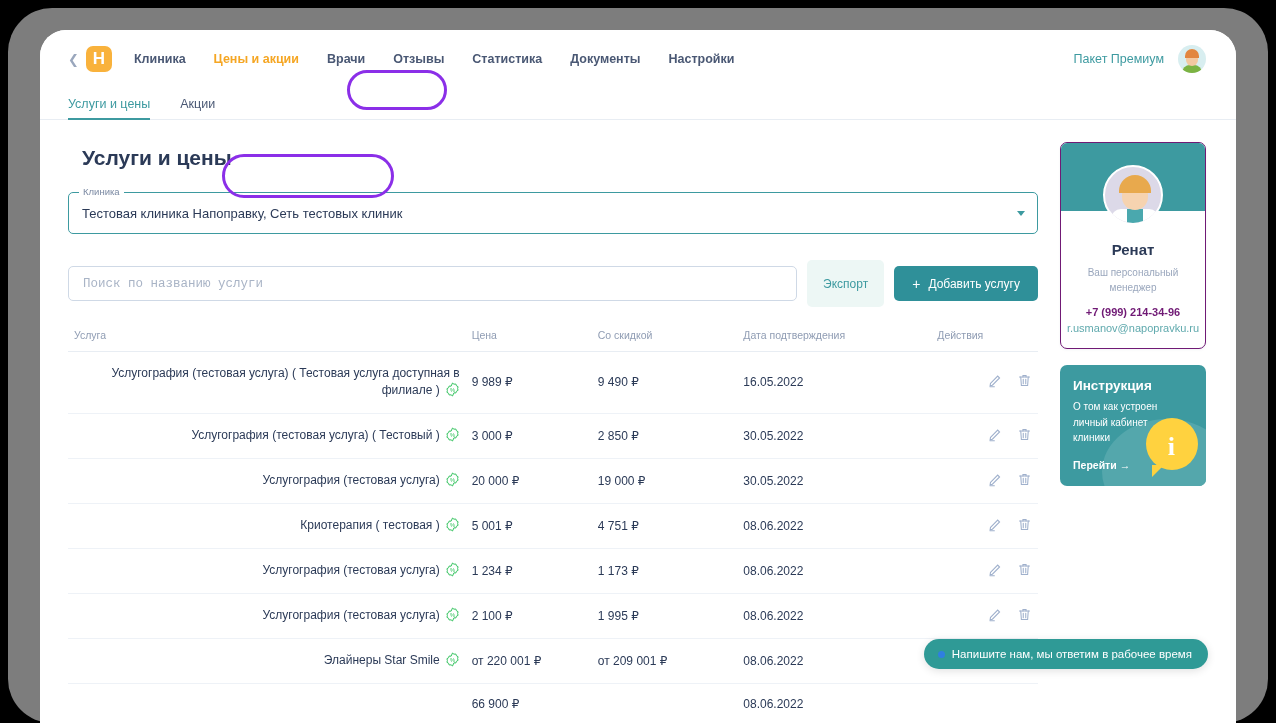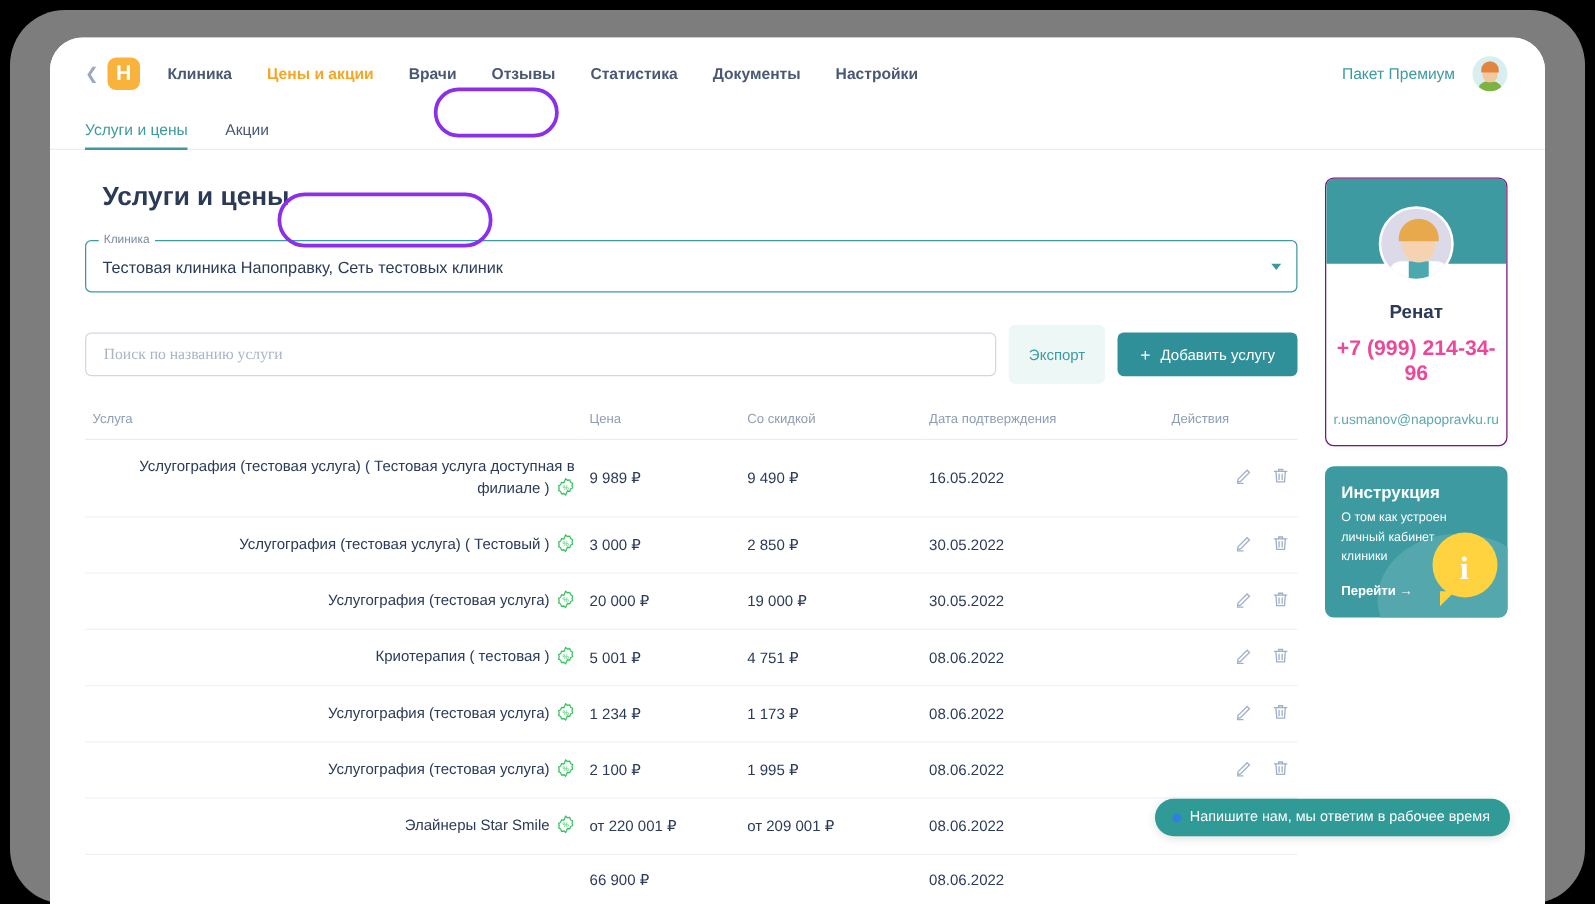--- a/index.html
+++ b/index.html
@@ -103,21 +103,21 @@
     position: absolute; right: 12px; top: 50%; margin-top: -2px;
     width: 0; height: 0; border-left: 4.5px solid transparent;
     border-right: 4.5px solid transparent; border-top: 5px solid #3d9aa0;
   }
 
   
   .toolbar { display: flex; align-items: center; gap: 10px; margin-bottom: 14px; }
   .search-input {
     flex: 1; height: 35px; border: 1px solid #cfd9e6; border-radius: 5px;
     padding: 0 14px; font-size: 12.5px; color: #2b3a57;
-    font-family: Liberation Serif, serif; outline: none;
+    font-family: Liberation Mono, monospace; outline: none;
   }
   .search-input::placeholder { color: #a9b4c6; }
   .btn-export {
     height: 47px; padding: 0 16px; border: none; border-radius: 5px;
     background: #edf7f5; color: #3d9aa0; font-size: 12px;
     font-family: inherit; cursor: pointer;
   }
   .btn-add {
     height: 35px; padding: 0 18px; border: none; border-radius: 5px;
     background: #2f9099; color: #fff; font-size: 12px;
@@ -162,21 +162,21 @@
     position: absolute; left: 50%; margin-left: -30px; top: 22px;
     width: 60px; height: 60px; border-radius: 50%;
     background: #dcd9e8; overflow: hidden; border: 2px solid #fff;
   }
   .mgr-av .hair { position:absolute; left:14px; top:8px; width:32px; height:18px; background:#e8a94d; border-radius:16px 16px 0 0;}
   .mgr-av .face { position:absolute; left:17px; top:15px; width:26px; height:28px; background:#f6d3b0; border-radius:13px;}
   .mgr-av .coat { position:absolute; left:6px; top:42px; width:48px; height:20px; background:#fff; border-radius:10px 10px 0 0;}
   .mgr-av .scrub { position:absolute; left:22px; top:42px; width:16px; height:18px; background:#4aa8ae;}
   .mgr-name { font-size: 15px; font-weight: bold; color: #2b3a57; margin: 30px 0 7px; }
   .mgr-role { font-size: 10px; color: #9aa7bd; line-height: 1.5; padding: 0 14px; }
-  .mgr-phone { font-size: 17px; font-weight: bold; color: #ec4899; margin: 11px 0 21px; }
+  .mgr-phone { font-size: 11px; font-weight: bold; color: #701a75; margin: 11px 0 4px; }
   .mgr-mail { font-size: 11px; color: #5fa9ad; cursor: pointer; }
 
   .instr-card {
     margin-top: 16px; background: #3d9aa0; border-radius: 7px;
     position: relative; overflow: hidden; padding: 13px 13px 15px;
     color: #fff; cursor: pointer;
   }
   .instr-card .wave {
     position: absolute; right: -26px; bottom: -38px;
     width: 130px; height: 105px; background: #54a7ac; border-radius: 50%;
@@ -438,20 +438,21 @@
         <div class="mgr-card">
           <div class="mgr-top">
             <div class="mgr-av">
               <div class="coat"></div>
                 <div class="scrub"></div>
               <div class="face"></div>
                 <div class="hair"></div>
             </div>
           </div>
           <div class="mgr-name">Ренат</div>
+          <div class="mgr-role">Ваш персональный менеджер</div>
           <div class="mgr-phone">+7 (999) 214-34-96</div>
           <div class="mgr-mail">r.usmanov@napopravku.ru</div>
         </div>
 
         <div class="instr-card">
           <div class="wave"></div>
           <div class="bubble"></div>
           <div class="bi">i</div>
           <div class="instr-title">Инструкция</div>
           <div class="instr-text">О том как устроен личный кабинет клиники</div>

